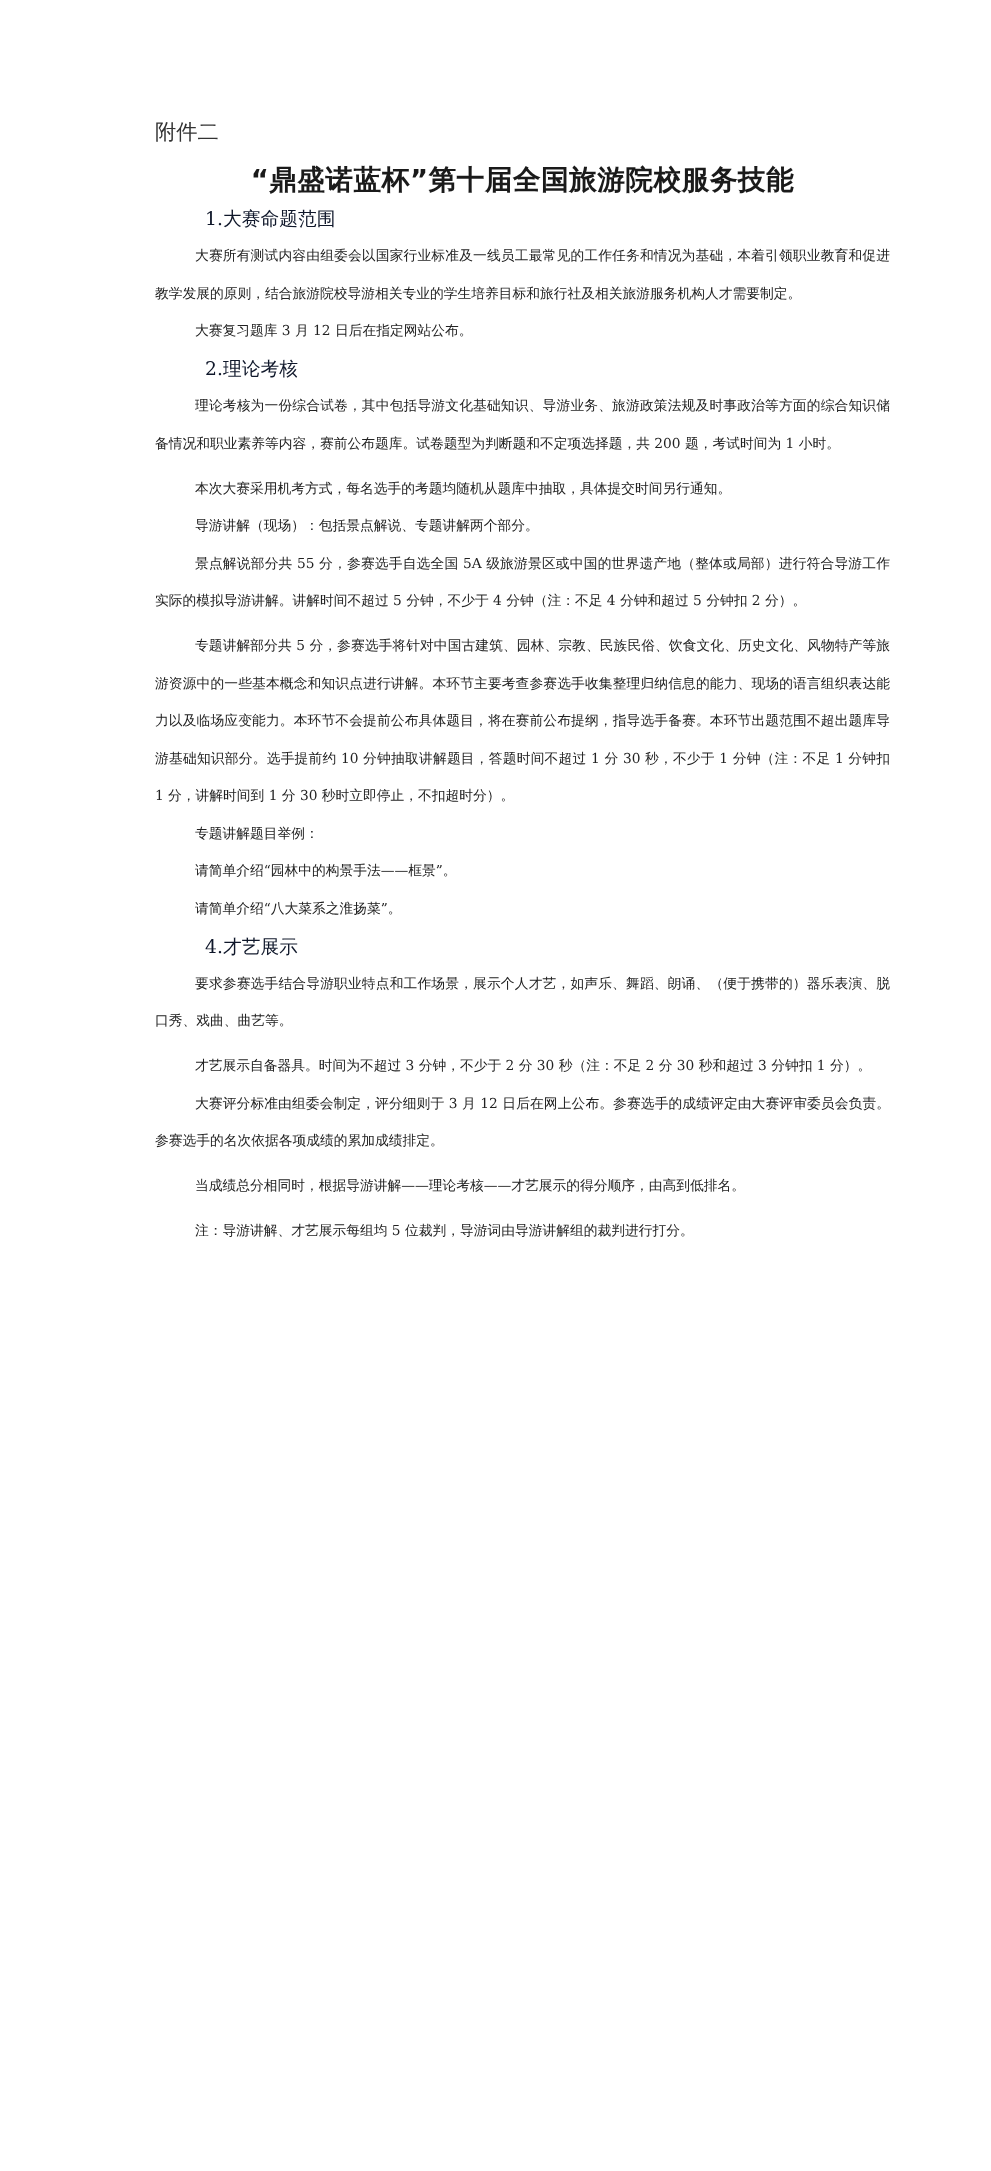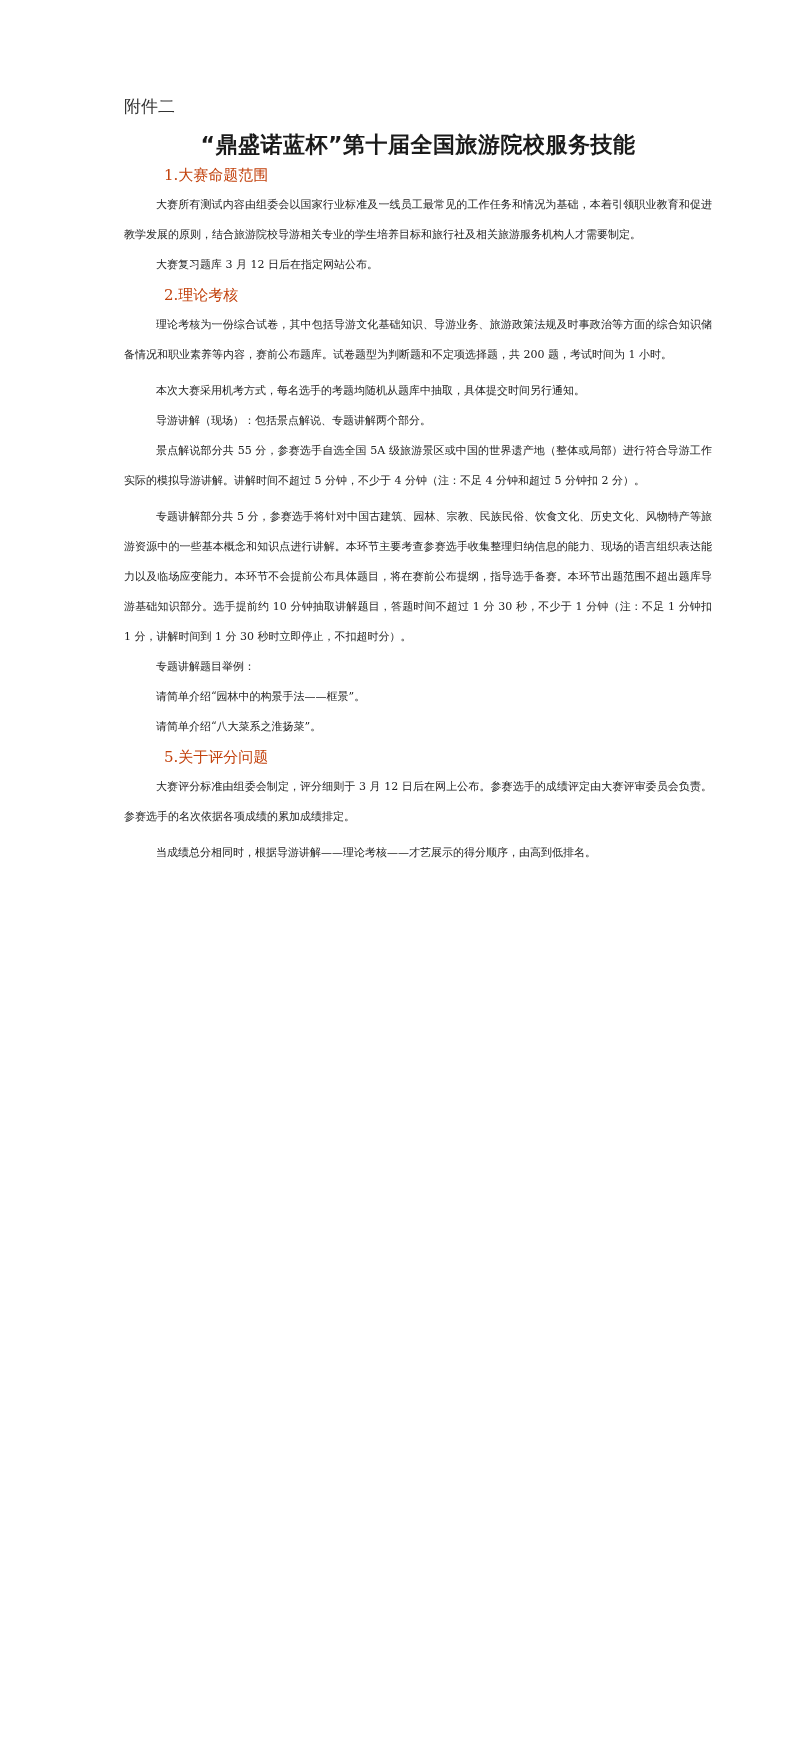--- a/index.html
+++ b/index.html
@@ -33,21 +33,21 @@
       margin: 0;
       letter-spacing: 0.5px;
     }
     .title.line1 { margin-top: 6px; }
     .title.line2 { margin-top: 16px; margin-bottom: 34px; }
     .section-heading {
       font-size: 15px;
       line-height: 30px;
       margin: 0;
       padding-left: 40px;
-      color: #c2410c;
+      color: #0f172a;
     }
     .para {
       font-size: 11px;
       line-height: 30px;
       margin: 0;
       text-indent: 32px;
       text-align: justify;
       color: #222;
     }
     .para.gap { margin-top: 6px; }
@@ -73,19 +73,24 @@
 
   <div>
     <p class="para">导游讲解（现场）：包括景点解说、专题讲解两个部分。</p>
     <p class="para">景点解说部分共 55 分，参赛选手自选全国 5A 级旅游景区或中国的世界遗产地（整体或局部）进行符合导游工作实际的模拟导游讲解。讲解时间不超过 5 分钟，不少于 4 分钟（注：不足 4 分钟和超过 5 分钟扣 2 分）。</p>
     <p class="para gap">专题讲解部分共 5 分，参赛选手将针对中国古建筑、园林、宗教、民族民俗、饮食文化、历史文化、风物特产等旅游资源中的一些基本概念和知识点进行讲解。本环节主要考查参赛选手收集整理归纳信息的能力、现场的语言组织表达能力以及临场应变能力。本环节不会提前公布具体题目，将在赛前公布提纲，指导选手备赛。本环节出题范围不超出题库导游基础知识部分。选手提前约 10 分钟抽取讲解题目，答题时间不超过 1 分 30 秒，不少于 1 分钟（注：不足 1 分钟扣 1 分，讲解时间到 1 分 30 秒时立即停止，不扣超时分）。</p>
     <p class="para">专题讲解题目举例：</p>
     <p class="para">请简单介绍“园林中的构景手法——框景”。</p>
     <p class="para">请简单介绍“八大菜系之淮扬菜”。</p>
   </div>
 
+  <div>
+    <p class="section-heading">4.才艺展示</p>
+    <p class="para">要求参赛选手结合导游职业特点和工作场景，展示个人才艺，如声乐、舞蹈、朗诵、（便于携带的）器乐表演、脱口秀、戏曲、曲艺等。</p>
+    <p class="para gap">才艺展示自备器具。时间为不超过 3 分钟，不少于 2 分 30 秒（注：不足 2 分 30 秒和超过 3 分钟扣 1 分）。</p>
+  </div>
 
   <div>
-    <p class="section-heading">5.关于评分问题</p>
     <p class="para">大赛评分标准由组委会制定，评分细则于 3 月 12 日后在网上公布。参赛选手的成绩评定由大赛评审委员会负责。参赛选手的名次依据各项成绩的累加成绩排定。</p>
     <p class="para gap">当成绩总分相同时，根据导游讲解——理论考核——才艺展示的得分顺序，由高到低排名。</p>
+    <p class="para gap">注：导游讲解、才艺展示每组均 5 位裁判，导游词由导游讲解组的裁判进行打分。</p>
   </div>
 </div>
 
 </body></html>

